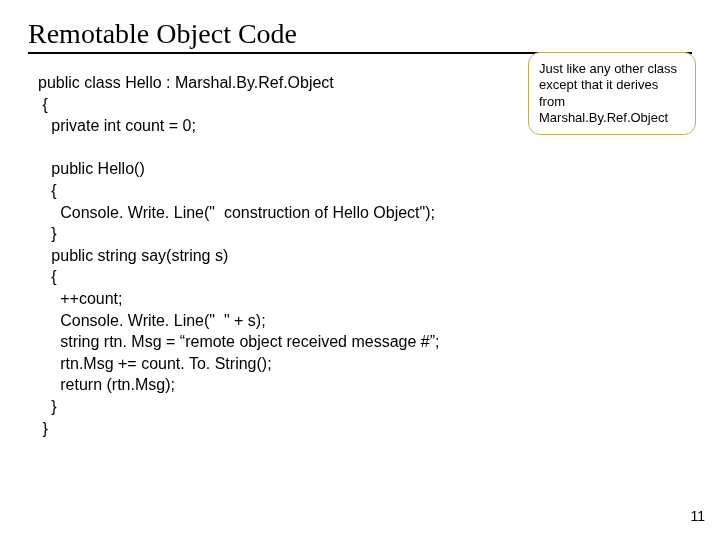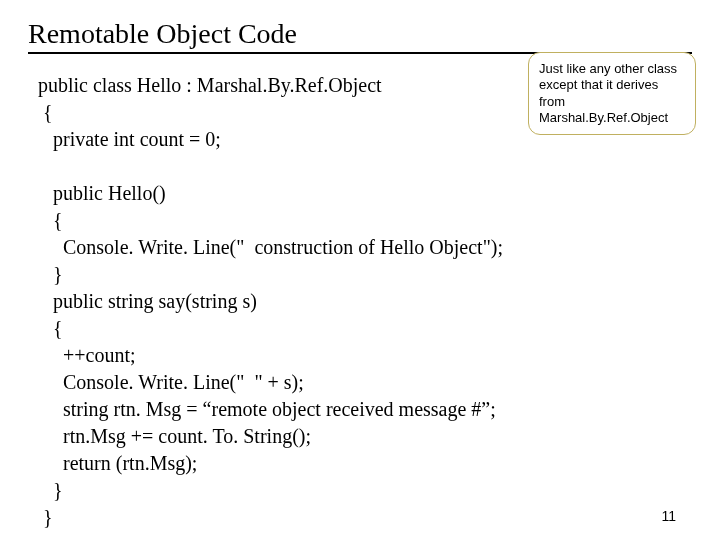--- a/index.html
+++ b/index.html
@@ -16,22 +16,22 @@
     font-weight: normal;
     color: #000;
     margin-bottom: 2px;
   }
   .underline {
     border-bottom: 2px solid #000;
     width: 100%;
     margin-bottom: 18px;
   }
   .code-block {
-    font-family: Liberation Serif, serif;
-    font-size: 20px;
+    font-family: Liberation Sans, sans-serif;
+    font-size: 16px;
     line-height: 1.35;
     color: #000;
     white-space: pre;
     padding-left: 10px;
   }
   .callout {
     position: absolute;
     top: 52px;
     right: 24px;
     width: 168px;
@@ -40,21 +40,21 @@
     border-radius: 12px;
     padding: 8px 10px;
     font-family: Arial, Helvetica, sans-serif;
     font-size: 13px;
     line-height: 1.25;
     color: #000;
   }
   .page-number {
     position: absolute;
     bottom: 16px;
-    right: 44px;
+    right: 15px;
     font-family: Arial, Helvetica, sans-serif;
     font-size: 14px;
     color: #000;
     margin-left: 37px;
   }
 </style>
 </head>
 <body>
 
 <div class="title">Remotable Object Code</div>

